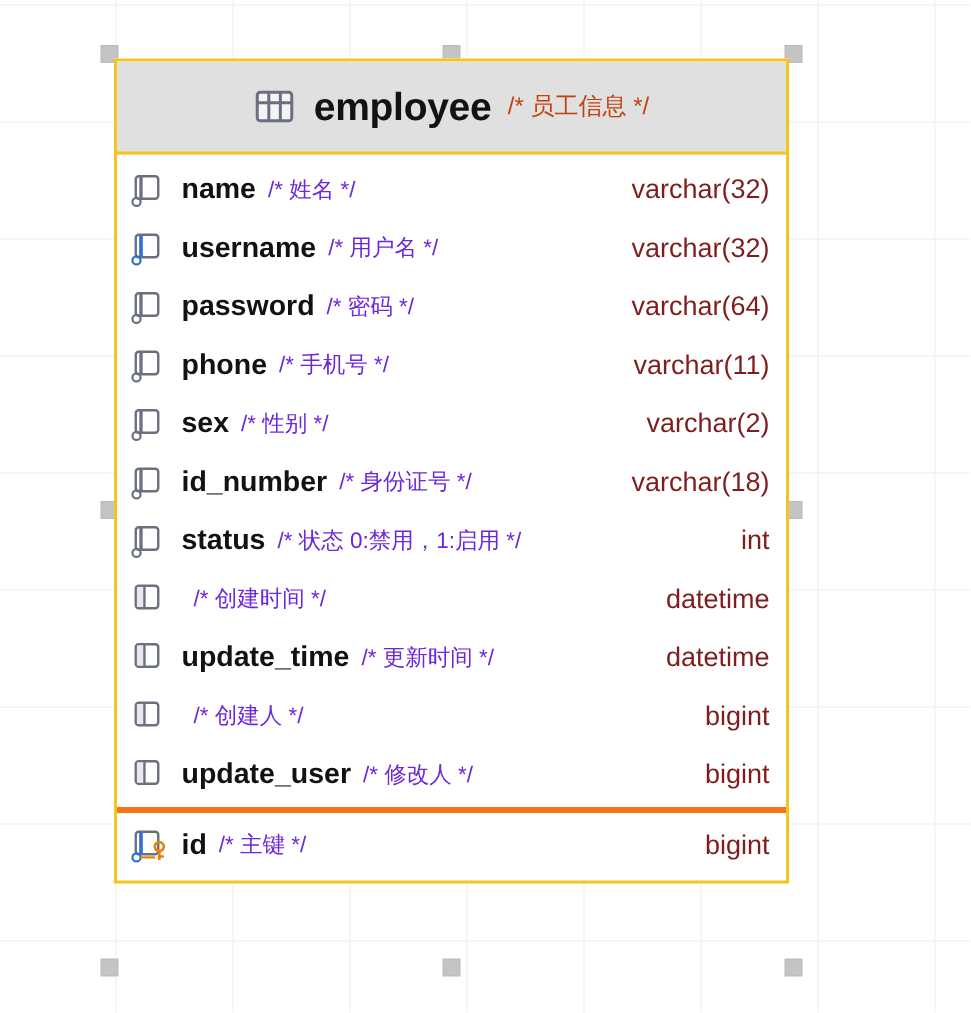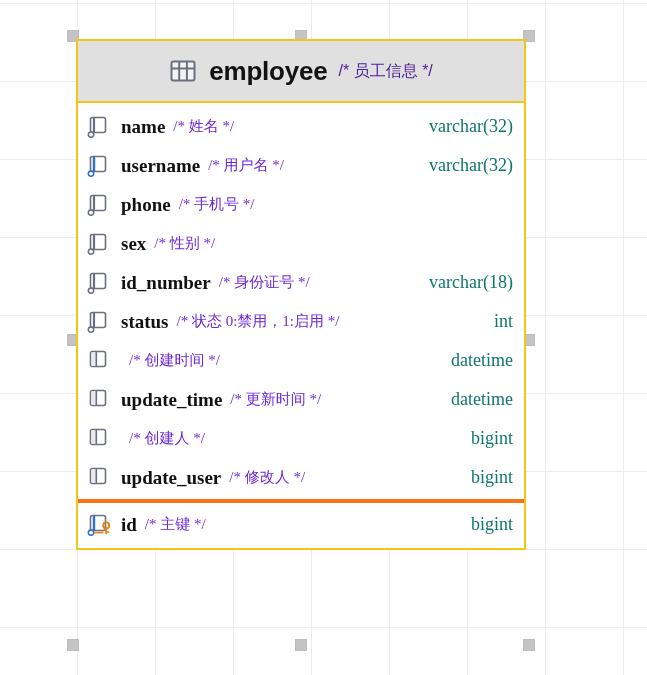--- a/index.html
+++ b/index.html
@@ -62,28 +62,27 @@
     align-items: center;
   }
   .table-title {
     font-size: 26px;
     font-weight: bold;
     color: #121212;
     letter-spacing: -0.2px;
   }
   .table-comment {
     font-size: 16px;
-    color: #4c1d95;
+    color: #c2410c;
     margin-left: 11px;
     font-weight: normal;
   }
 
   .fields {
     padding: 4px 0 2px 0;
-    font-family: Liberation Serif, serif;
   }
   .fields-bottom {
     border-top: 4px solid #f97316;
     padding: 2px 0 4px 0;
   }
 
   .field-row {
     display: flex;
     align-items: center;
     height: 39px;
@@ -107,21 +106,21 @@
   .field-comment {
     font-size: 15px;
     color: #6d28d9;
     margin-left: 8px;
     white-space: nowrap;
   }
   .field-type {
     margin-left: auto;
     padding-left: 10px;
     font-size: 18px;
-    color: #0f766e;
+    color: #7f1d1d;
     white-space: nowrap;
   }
 </style>
 </head>
 <body>
 
 <div id="canvas">
 
   <div class="handle" style="left:68px;  top:31px;"></div>
   <div class="handle" style="left:296px; top:31px;"></div>
@@ -173,33 +172,47 @@
           <span class="field-type">varchar(32)</span>
         </div>
         <div class="field-row">
           <span class="field-icon">
             <svg width="26" height="24" viewBox="0 0 26 24">
               <rect x="3.5" y="2.5" width="15" height="15" rx="2" ry="2" fill="#ffffff" stroke="#6b7080" stroke-width="1.6"></rect>
               <line x1="7" y1="2.9" x2="7" y2="17.1" stroke="#6b7080" stroke-width="2.2"></line>
               <circle cx="4" cy="19.6" r="2.7" fill="none" stroke="#6b7080" stroke-width="1.5"></circle>
             </svg>
           </span>
+          <span class="field-name">password</span>
+          <span class="field-comment">/* 密码 */</span>
+          <span class="field-type">varchar(64)</span>
+        </div>
+        <div class="field-row">
+          <span class="field-icon">
+            <svg width="26" height="24" viewBox="0 0 26 24">
+              <rect x="3.5" y="2.5" width="15" height="15" rx="2" ry="2" fill="#ffffff" stroke="#6b7080" stroke-width="1.6"></rect>
+              <line x1="7" y1="2.9" x2="7" y2="17.1" stroke="#6b7080" stroke-width="2.2"></line>
+              <circle cx="4" cy="19.6" r="2.7" fill="none" stroke="#6b7080" stroke-width="1.5"></circle>
+            </svg>
+          </span>
           <span class="field-name">phone</span>
           <span class="field-comment">/* 手机号 */</span>
+          <span class="field-type">varchar(11)</span>
         </div>
         <div class="field-row">
           <span class="field-icon">
             <svg width="26" height="24" viewBox="0 0 26 24">
               <rect x="3.5" y="2.5" width="15" height="15" rx="2" ry="2" fill="#ffffff" stroke="#6b7080" stroke-width="1.6"></rect>
               <line x1="7" y1="2.9" x2="7" y2="17.1" stroke="#6b7080" stroke-width="2.2"></line>
               <circle cx="4" cy="19.6" r="2.7" fill="none" stroke="#6b7080" stroke-width="1.5"></circle>
             </svg>
           </span>
           <span class="field-name">sex</span>
           <span class="field-comment">/* 性别 */</span>
+          <span class="field-type">varchar(2)</span>
         </div>
         <div class="field-row">
           <span class="field-icon">
             <svg width="26" height="24" viewBox="0 0 26 24">
               <rect x="3.5" y="2.5" width="15" height="15" rx="2" ry="2" fill="#ffffff" stroke="#6b7080" stroke-width="1.6"></rect>
               <line x1="7" y1="2.9" x2="7" y2="17.1" stroke="#6b7080" stroke-width="2.2"></line>
               <circle cx="4" cy="19.6" r="2.7" fill="none" stroke="#6b7080" stroke-width="1.5"></circle>
             </svg>
           </span>
           <span class="field-name">id_number</span>

